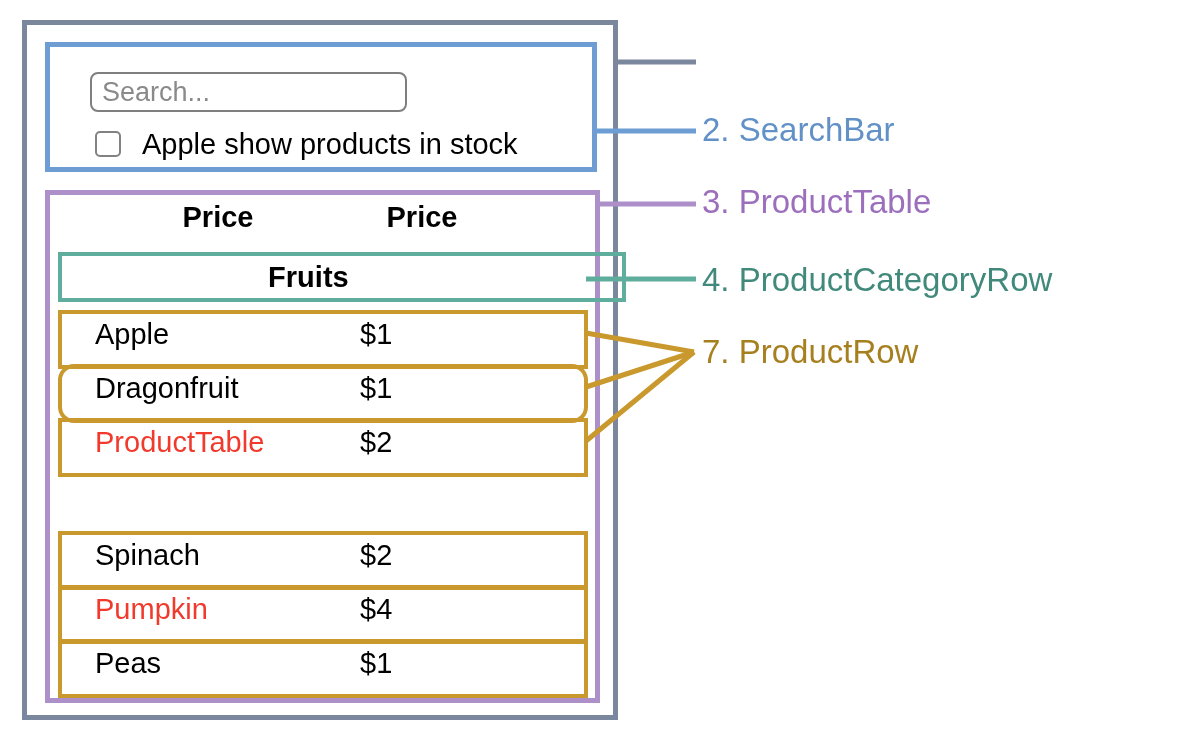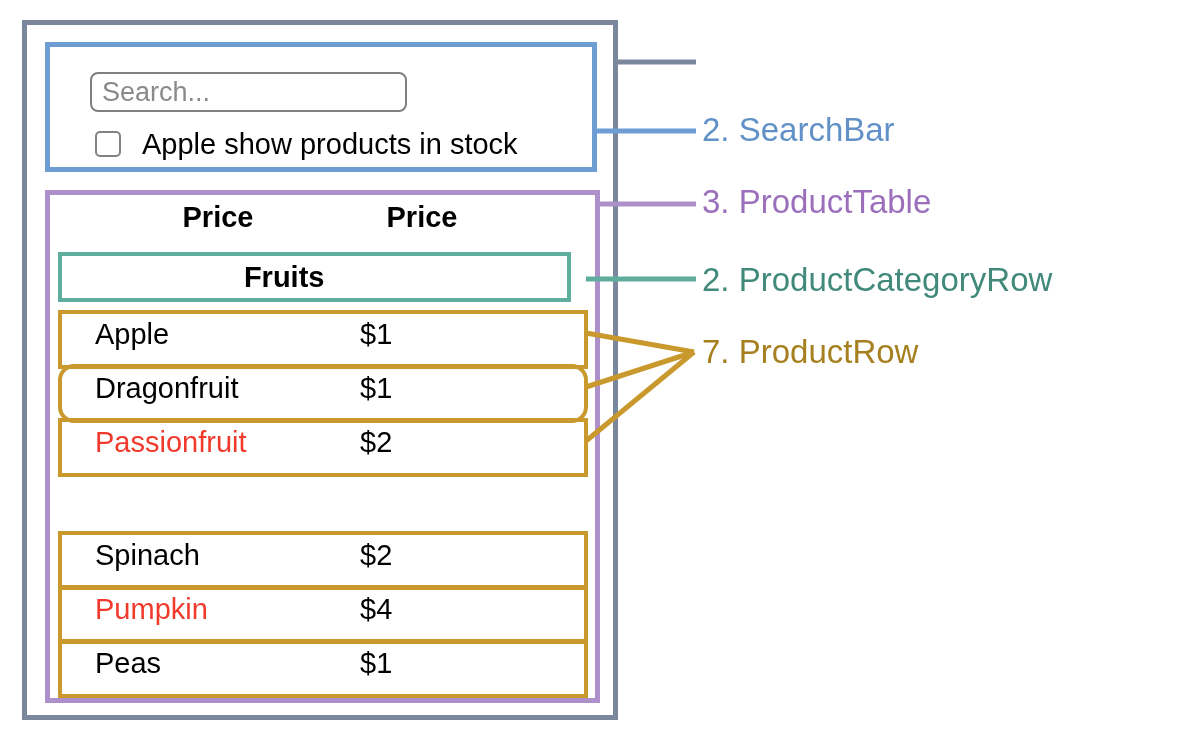--- a/index.html
+++ b/index.html
@@ -21,21 +21,21 @@
   .checkbox{
     position:absolute;left:95px;top:131px;width:26px;height:26px;box-sizing:border-box;
     border:2px solid #828282;border-radius:5px;background:#fff;
   }
   .checkbox-label{position:absolute;left:142px;top:129px;font-size:29px;line-height:30px;color:#000;white-space:nowrap;}
 
   .col-header{position:absolute;top:202px;transform:translateX(-50%);font-size:29px;font-weight:bold;line-height:30px;}
   .col-header.name{left:218px;}
   .col-header.price{left:422px;}
 
-  .category-row{left:58px;width:513px;height:50px;border-width:4px;border-color:var(--product-category-row);}
+  .category-row{left:58px;width:568px;height:50px;border-width:4px;border-color:var(--product-category-row);}
   .category-row .cat-label{
     position:absolute;left:0;top:6px;width:88%;text-align:center;
     font-size:29px;font-weight:bold;line-height:30px;
   }
   .product-row{left:58px;width:530px;height:59px;border-width:4px;border-color:var(--product-row);}
   .product-row .name{position:absolute;left:33px;top:5px;font-size:29px;line-height:30px;}
   .product-row .price{position:absolute;left:298px;top:5px;font-size:29px;line-height:30px;}
   .out-of-stock{color:var(--out-of-stock-text);}
 
   .row-fruits-cat{top:252px;}
@@ -78,21 +78,21 @@
 
   <div class="box product-row row-apple">
     <span class="name">Apple</span>
     <span class="price">$1</span>
   </div>
   <div class="box product-row row-dragonfruit">
     <span class="name">Dragonfruit</span>
     <span class="price">$1</span>
   </div>
   <div class="box product-row row-passionfruit">
-    <span class="name out-of-stock">Passionfruit</span>
+    <span class="name out-of-stock">ProductTable</span>
     <span class="price">$2</span>
   </div>
 
 
   <div class="box product-row row-spinach">
     <span class="name">Spinach</span>
     <span class="price">$2</span>
   </div>
   <div class="box product-row row-pumpkin">
     <span class="name out-of-stock">Pumpkin</span>
@@ -108,16 +108,16 @@
     <line x1="595" y1="131" x2="696" y2="131" style="stroke:var(--search-bar);stroke-width:5"></line>
     <line x1="598" y1="204" x2="696" y2="204" style="stroke:var(--product-table);stroke-width:5"></line>
     <line x1="586" y1="279" x2="696" y2="279" style="stroke:var(--product-category-row);stroke-width:5"></line>
     <line x1="586" y1="333" x2="694" y2="352" style="stroke:var(--product-row);stroke-width:5"></line>
     <line x1="586" y1="387" x2="694" y2="352" style="stroke:var(--product-row);stroke-width:5"></line>
     <line x1="586" y1="441" x2="694" y2="352" style="stroke:var(--product-row);stroke-width:5"></line>
   </svg>
 
   <div class="annotation lbl-2">2. SearchBar</div>
   <div class="annotation lbl-3">3. ProductTable</div>
-  <div class="annotation lbl-4">2. ProductCategoryRow</div>
+  <div class="annotation lbl-4">4. ProductCategoryRow</div>
   <div class="annotation lbl-5">7. ProductRow</div>
 
 </div>
 
 </body></html>

